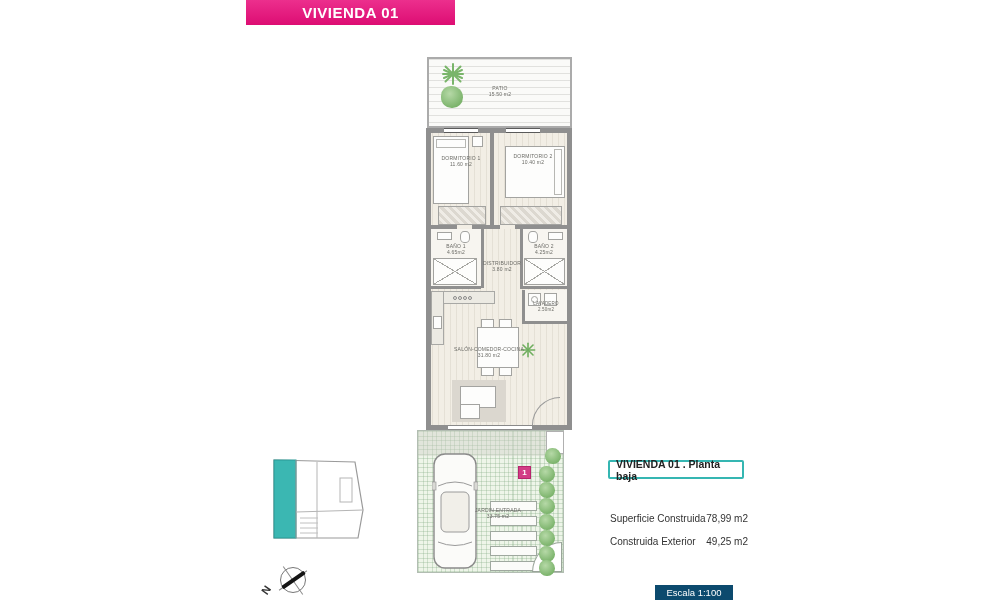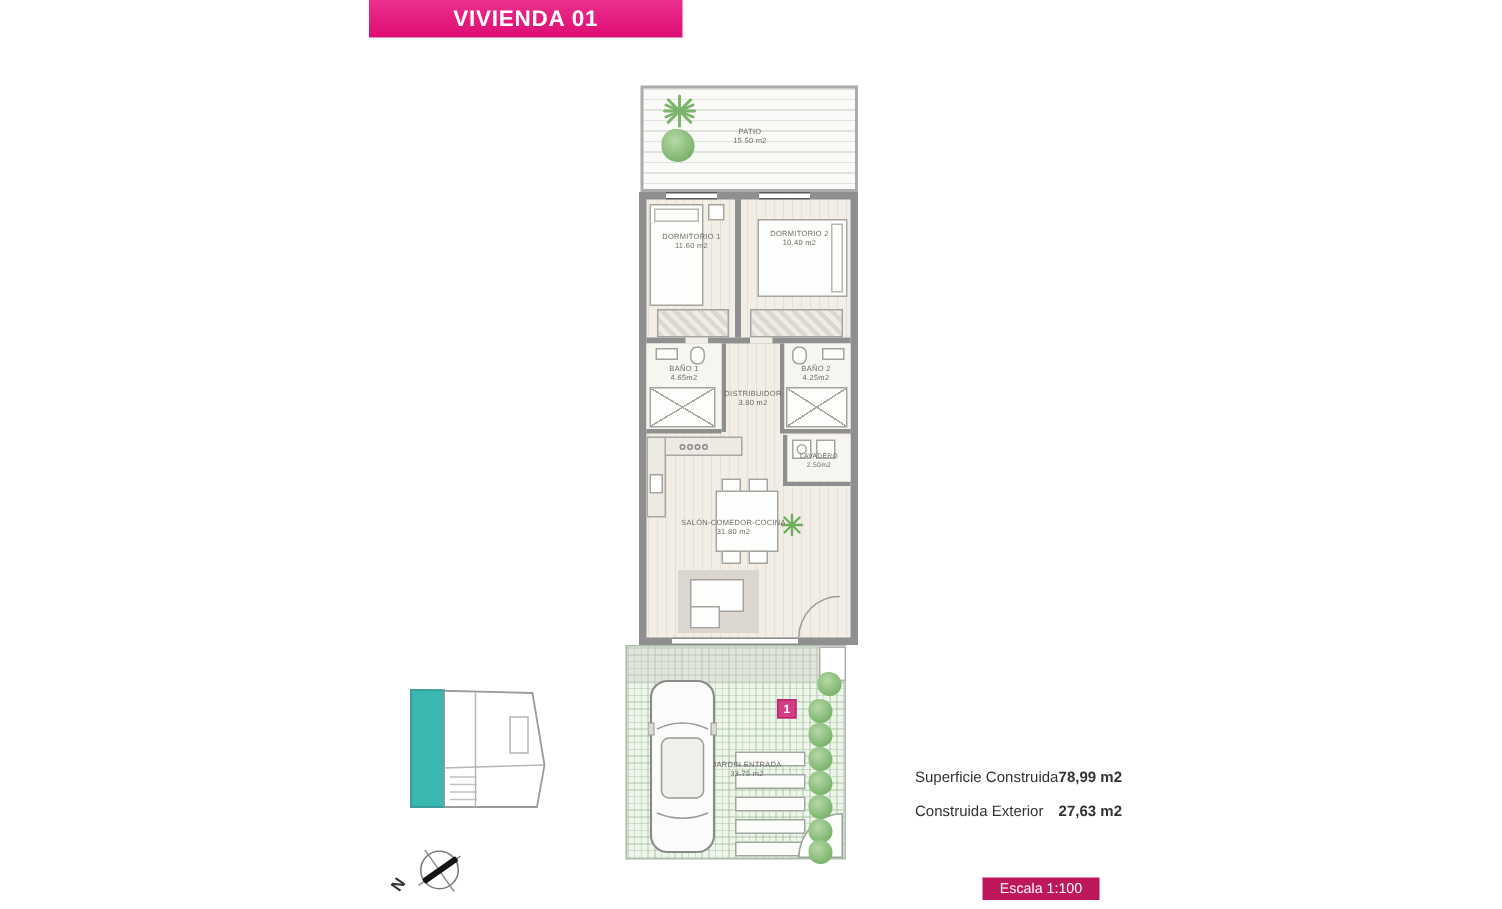--- a/index.html
+++ b/index.html
@@ -53,22 +53,22 @@
     background:radial-gradient(circle at 40% 35%, #b6d9a7, #7cb46c 72%); z-index:20; }
   .badge { position:absolute; left:518px; top:466px; width:13px; height:13px; background:#d23d86;
     border:1px solid #b7256d; color:#fff; font-weight:bold; font-size:8px; text-align:center; line-height:12px; z-index:40; }
 
   
   .legend-box { position:absolute; left:608px; top:460px; width:136px; height:19px; background:#fff;
     border:2px solid #35b6b2; border-radius:2px; display:flex; align-items:center; padding-left:6px;
     font-size:10.5px; font-weight:bold; color:#222; }
   .legend-rows { position:absolute; left:610px; top:489px; width:138px; font-size:10px; color:#333;margin-top:24px; }
   .legend-row { display:flex; justify-content:space-between; margin-bottom:12px; }
-  .legend-row .lv { font-weight:bold; }
-  .scale-badge { position:absolute; left:655px; top:585px; width:78px; height:15px; background:#be185d;
+  .legend-row .lv { font-weight:normal; }
+  .scale-badge { position:absolute; left:655px; top:585px; width:78px; height:15px; background:#0c4a6e;
     color:#fff; font-size:9.5px; display:flex; align-items:center; justify-content:center; }
 
   
   .compass { position:absolute; left:254px; top:556px; width:75px; height:50px; }
   .compass .circle { position:absolute; left:26px; top:11px; width:26px; height:26px; border:1px solid #777; border-radius:50%; }
   .compass .xline { position:absolute; left:22px; top:23.5px; width:34px; height:1px; background:#8a8a8a; }
   .compass .needle { position:absolute; left:26px; top:22px; width:27px; height:4px; background:#141414; transform:rotate(-35deg); border-radius:1px; }
   .compass .n { position:absolute; left:8px; top:28px; font-size:11px; font-weight:bold; color:#333; transform:rotate(-55deg); }
 
   svg { display:block; }
@@ -259,28 +259,31 @@
   </svg>
 
   <div class="compass">
     <div class="circle"></div>
     <div class="xline" style="transform:rotate(-35deg);"></div>
     <div class="xline" style="transform:rotate(55deg);"></div>
     <div class="needle"></div>
     <div class="n">N</div>
   </div>
 
+  <div class="legend-box">
+    <span>VIVIENDA 01 .  Planta baja</span>
+  </div>
   <div class="legend-rows">
     <div class="legend-row">
       <span>Superficie Construida</span>
       <span class="lv">78,99 m2</span>
     </div>
     <div class="legend-row">
       <span>Construida Exterior</span>
-      <span class="lv">27,63 m2</span>
+      <span class="lv">49,25 m2</span>
     </div>
   </div>
 
   <div class="scale-badge">
     <span>Escala 1:100</span>
   </div>
 
 </div>
 
 </body></html>

